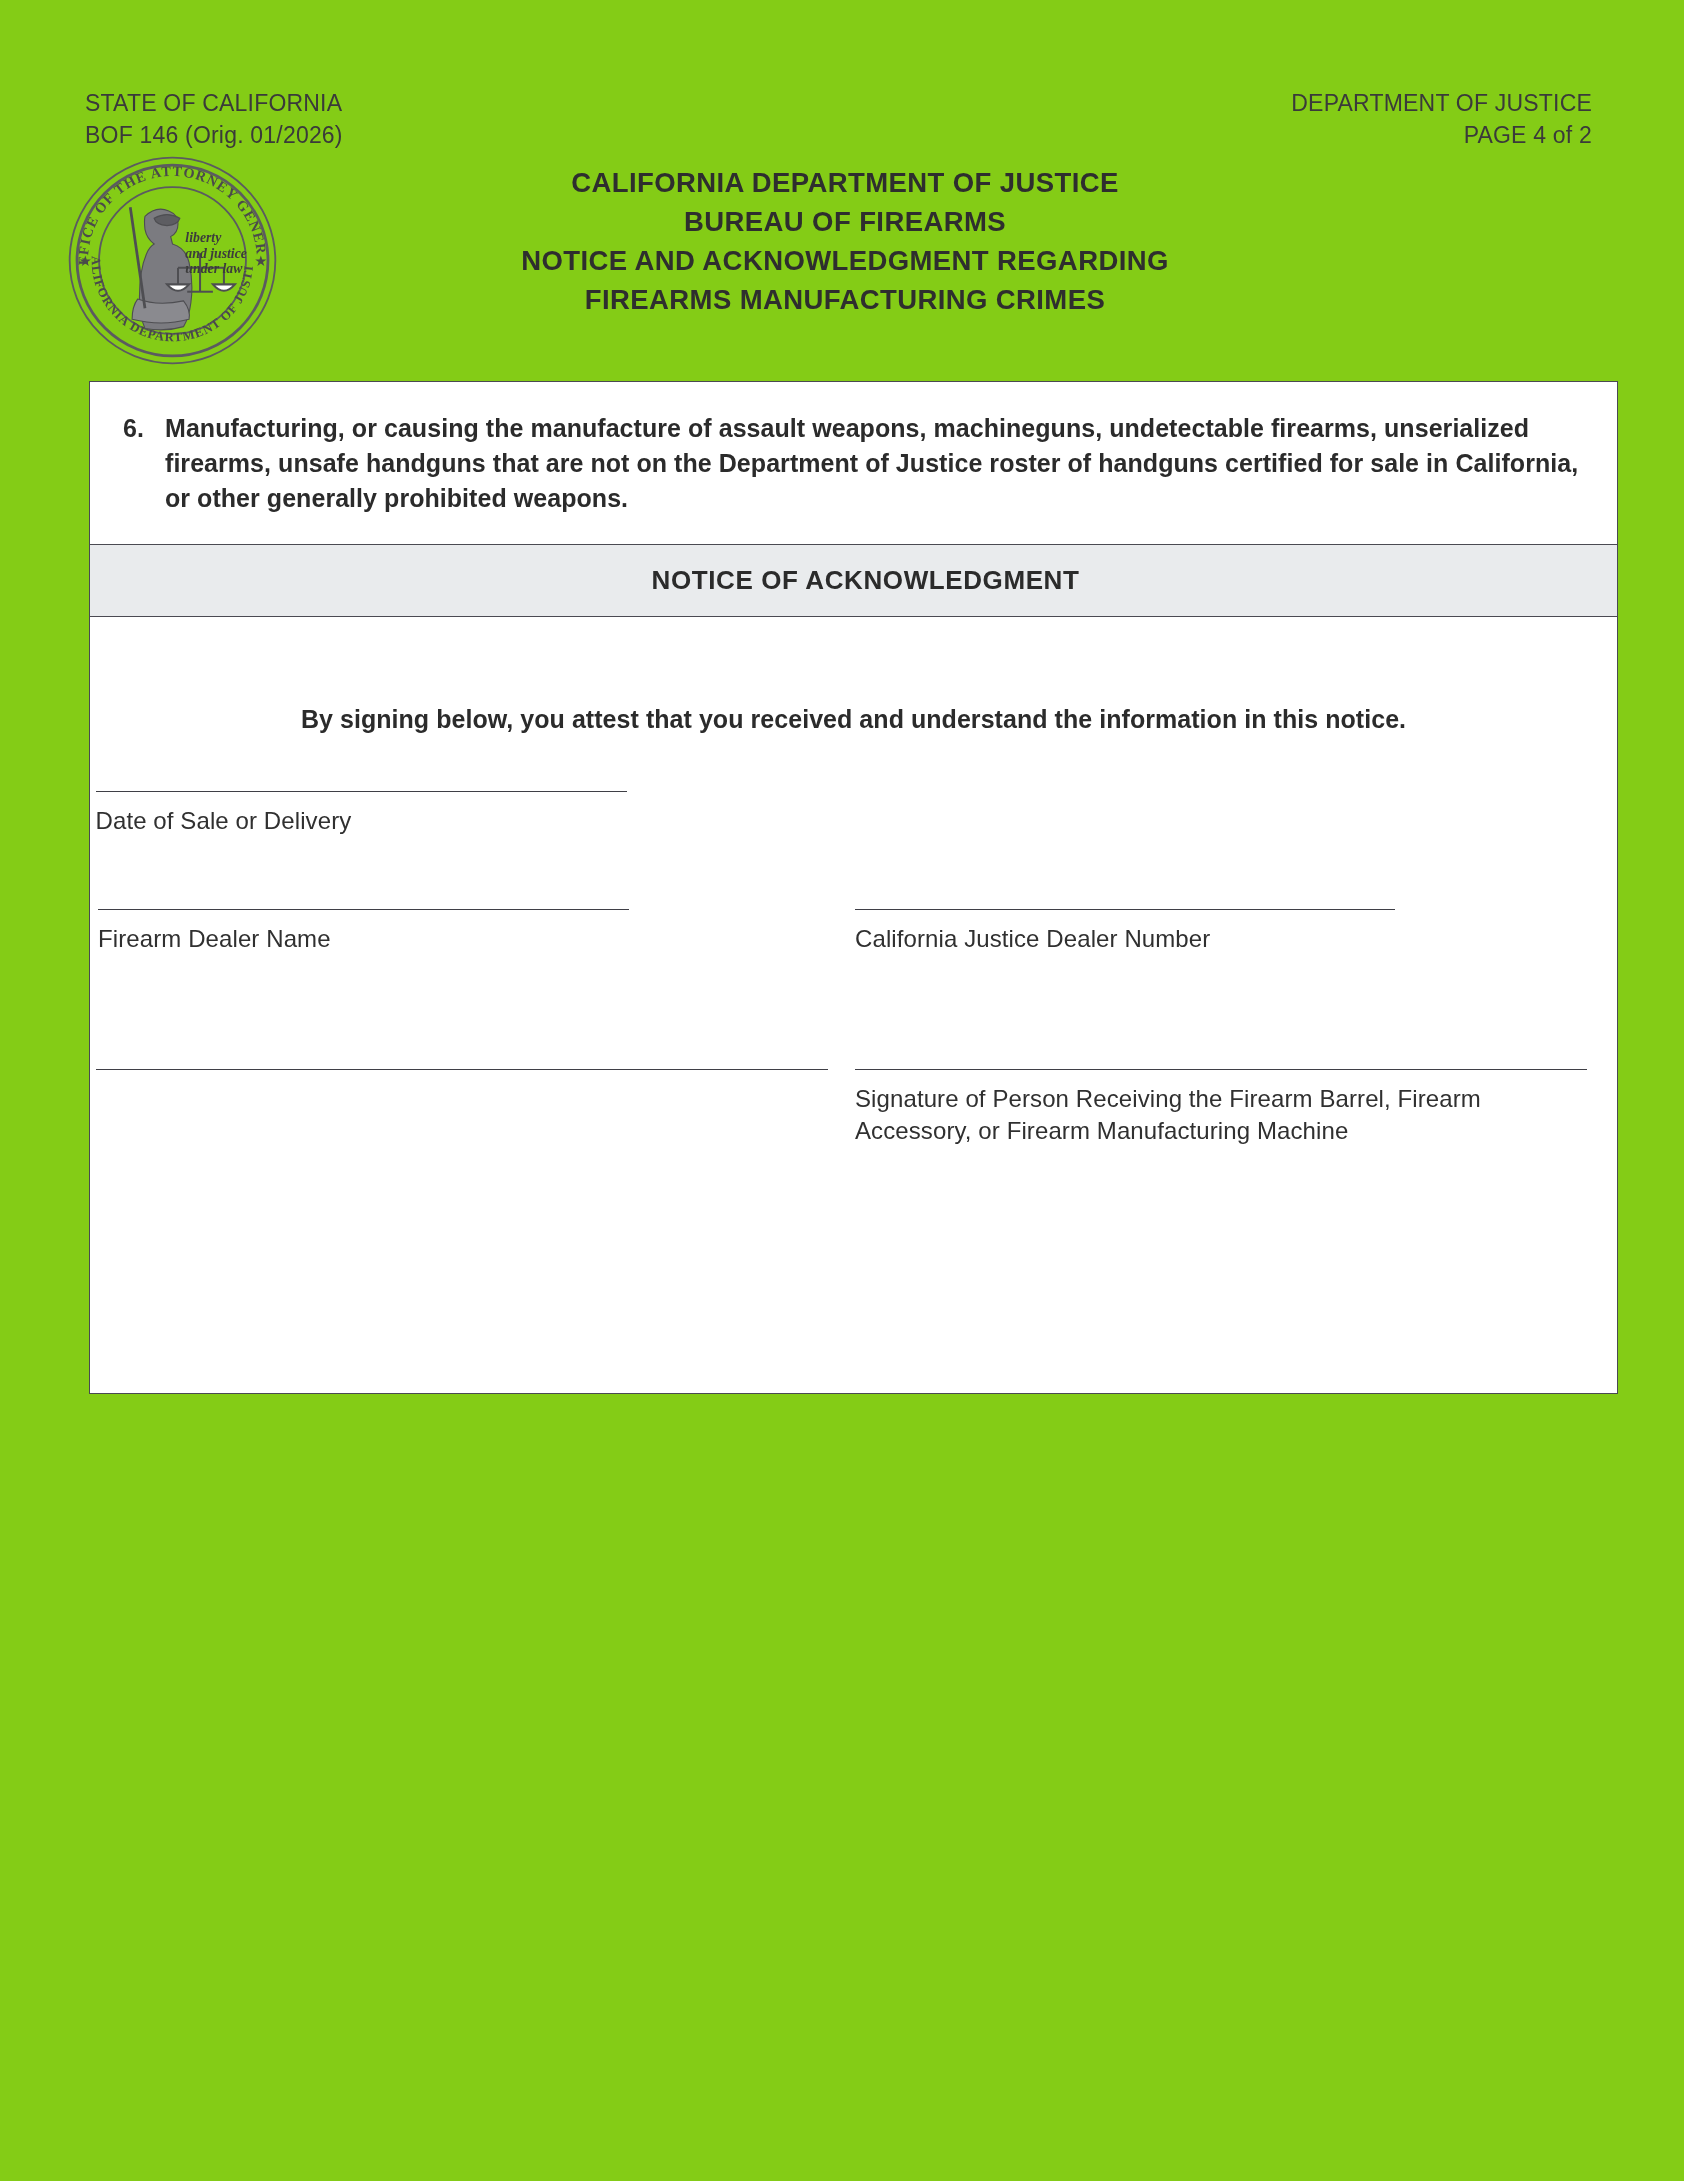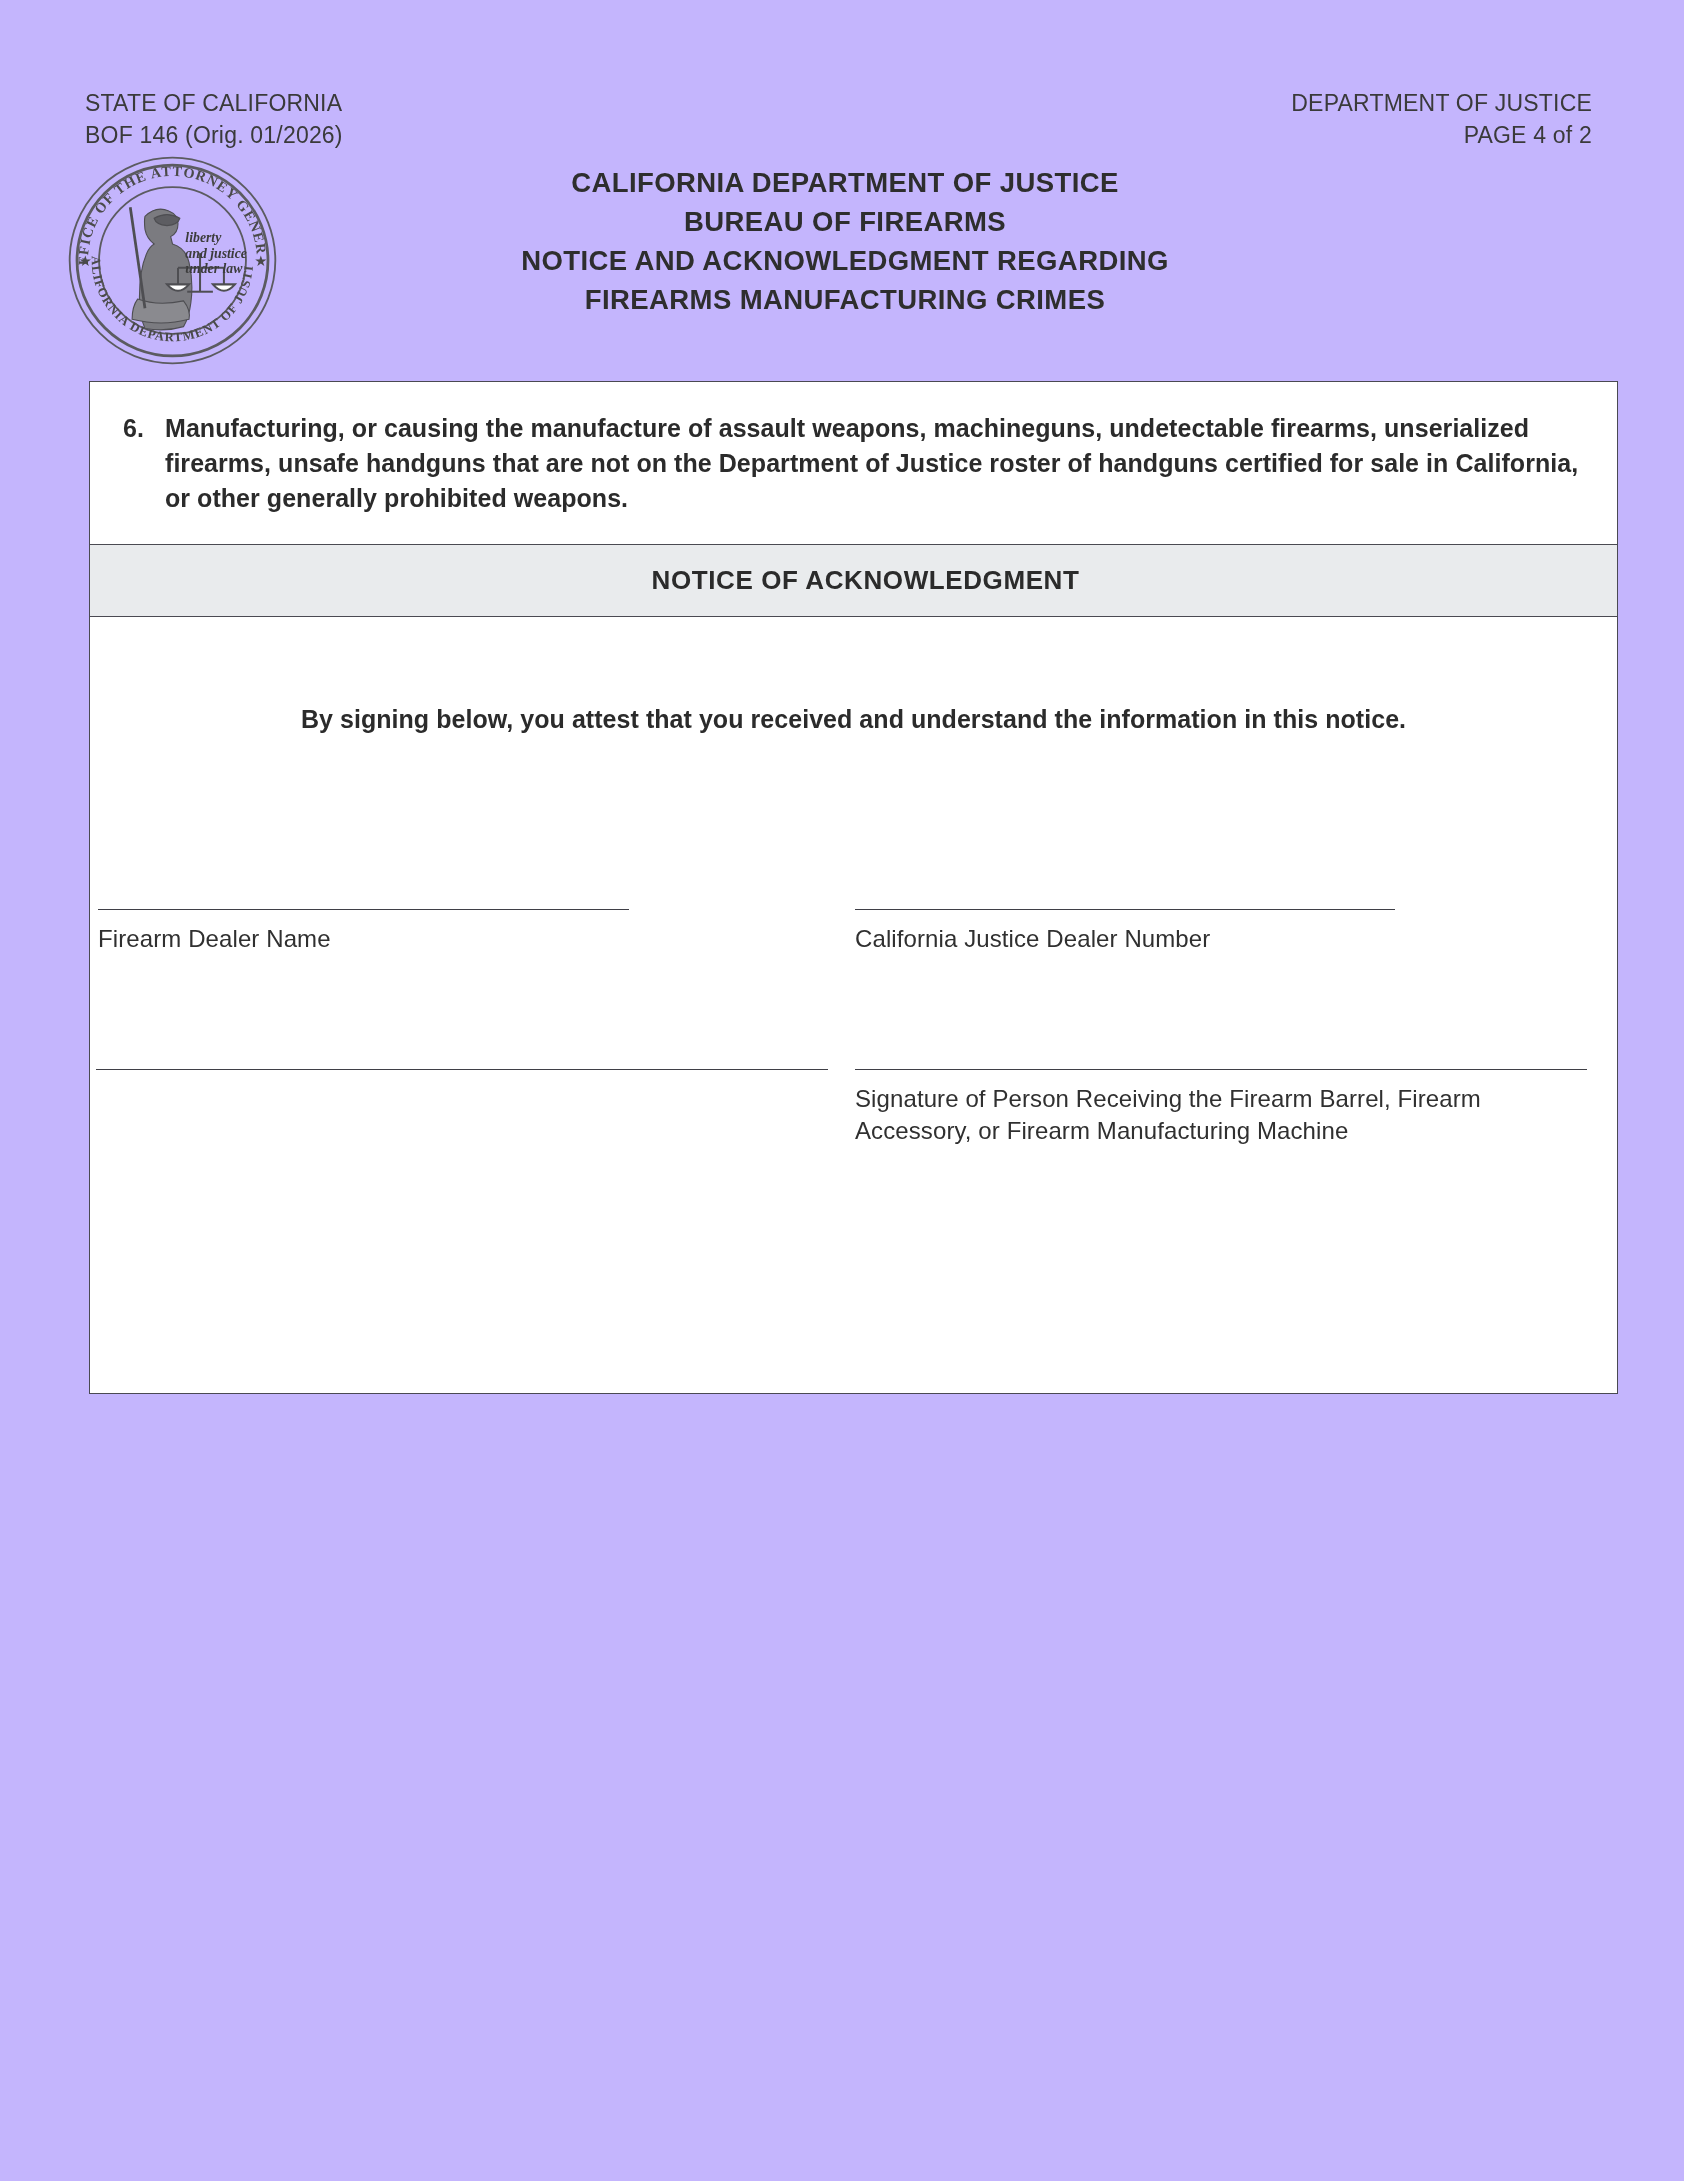--- a/index.html
+++ b/index.html
@@ -12,21 +12,21 @@
     height: 2182px;
     position: relative;
     font-family: "Liberation Sans", sans-serif;
     color: #2b2b2b;
     overflow: hidden;
   }
 
   .page {
     position: absolute;
     inset: 0;
-    background: #c4b5fd;
+    background: #84cc16;
   }
 
   
   .hdr-left {
     position: absolute;
     left: 85px;
     top: 87px;
     font-size: 23px;
     line-height: 32px;
     letter-spacing: 0.2px;
@@ -245,20 +245,24 @@
     </div>
 
     <div class="row-banner">
       <div class="banner-text">NOTICE OF ACKNOWLEDGMENT</div>
     </div>
 
     <div class="row-sign">
 
       <div class="attest">By signing below, you attest that you received and understand the information in this notice.</div>
 
+      <div class="field f-date">
+        <div class="rule"></div>
+        <div class="flabel">Date of Sale or Delivery</div>
+      </div>
 
       <div class="field f-dealer">
         <div class="rule"></div>
         <div class="flabel">Firearm Dealer Name</div>
       </div>
 
       <div class="field f-dealernum">
         <div class="rule"></div>
         <div class="flabel">California Justice Dealer Number</div>
       </div>

